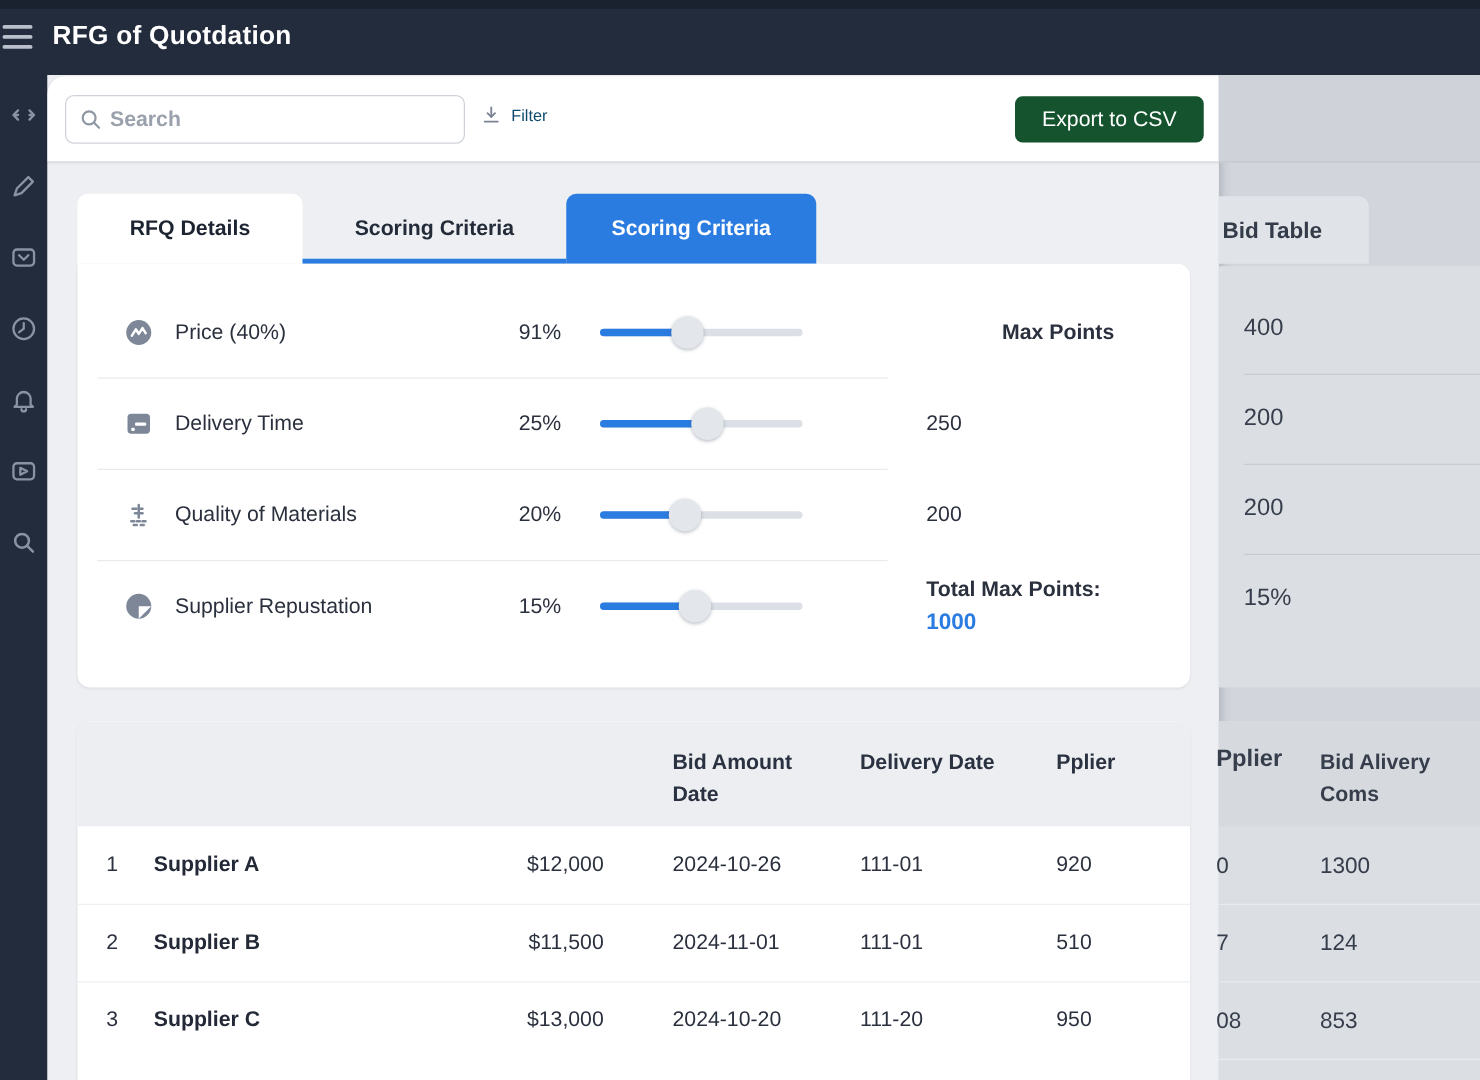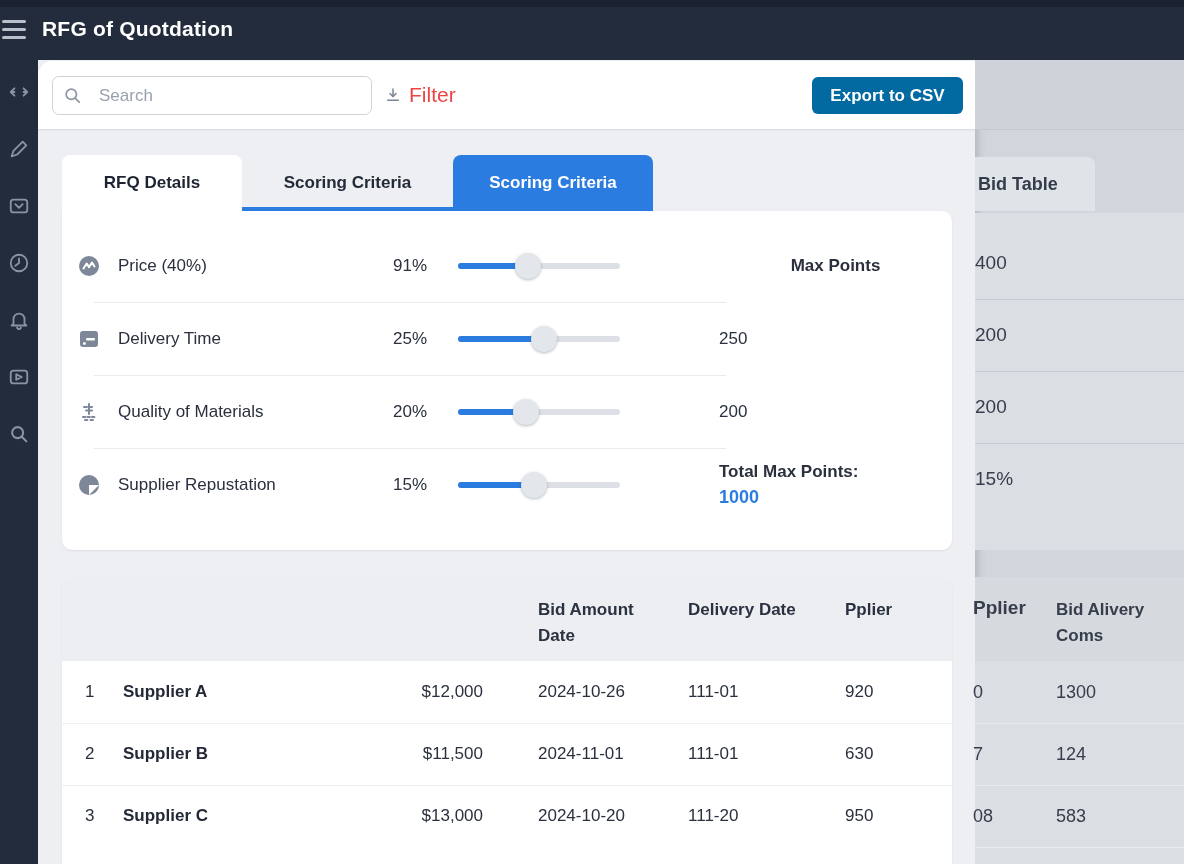--- a/index.html
+++ b/index.html
@@ -21,45 +21,45 @@
   .side-ic svg { width:22px; height:22px; }
 
   
   .main { position:absolute; left:38px; top:60px; width:937px; height:804px; background:#edeff2; }
 
   .toolbar { position:absolute; left:0; top:1px; width:937px; height:68px; background:#ffffff;
     border-top-left-radius:14px; box-shadow:0 1px 2px rgba(40,50,70,.12); }
   .searchbox { position:absolute; left:14px; top:15px; width:320px; height:39px; background:#fff;
     border:1px solid #cfd3d9; border-radius:7px; display:flex; align-items:center; padding:0 10px; }
   .searchbox svg { width:19px; height:19px; color:#8f97a3; flex:0 0 auto; }
-  .searchbox input { border:none; outline:none; font-size:17px; color:#7f1d1d; margin-left:17px; width:250px;
-    font-family:"Liberation Sans", sans-serif; background:transparent; }
+  .searchbox input { border:none; outline:none; font-size:17px; color:#7f1d1d; margin-left:6px; width:250px;
+    font-family:"Liberation Sans", sans-serif; background:transparent;font-weight:bold; }
   .searchbox input::placeholder { color:#9aa1ad; }
   .filter { position:absolute; left:346px; top:22px; display:flex; align-items:center; gap:7px; cursor:pointer; }
   .filter svg { width:18px; height:18px; color:#7b8494; }
-  .filter-label { color:#ef4444; font-size:21px; }
-  .export-btn { position:absolute; left:774px; top:16px; width:151px; height:37px; background:#0369a1;
-    border:none; border-radius:6px; color:#fff; font-size:17px; font-weight:bold; cursor:pointer;
+  .filter-label { color:#0c4a6e; font-size:13px; }
+  .export-btn { position:absolute; left:774px; top:16px; width:151px; height:37px; background:#14532d;
+    border:none; border-radius:6px; color:#fff; font-size:17px; font-weight:normal; cursor:pointer;
     font-family:"Liberation Sans", sans-serif; }
 
   
   .tabs { position:absolute; left:24px; top:95px; height:56px; display:flex; }
   .tab { height:56px; display:flex; align-items:center; justify-content:center;
     font-size:17px; font-weight:bold; cursor:pointer; }
   .tab-white { width:180px; background:#ffffff; color:#1d2431; border-top-left-radius:8px; border-top-right-radius:8px; }
   .tab-under { width:211px; color:#232b39; position:relative; }
   .tab-under::after { content:""; position:absolute; left:0; bottom:0; width:100%; height:4px; background:#2b7ce0; }
   .tab-blue { width:200px; background:#2b7ce0; color:#ffffff; border-top-left-radius:8px; border-top-right-radius:8px; }
 
   
   .scoring { position:absolute; left:24px; top:151px; width:890px; height:339px; background:#ffffff;
     border-top-right-radius:10px; border-bottom-left-radius:10px; border-bottom-right-radius:10px;
     padding-top:18px; box-shadow:0 1px 2px rgba(40,50,70,.08); }
   .s-row { height:73px; display:grid; grid-template-columns:26px 260px 63px 193px auto;
-    align-items:center; position:relative;margin-left:16px; }
+    align-items:center; padding-left:38px; position:relative; }
   .s-row + .s-row::before { content:""; position:absolute; left:16px; top:0; width:632px; height:1px; background:#e8eaee; }
   .s-icon { width:22px; height:22px; color:#7d8798; }
   .s-icon svg { width:22px; height:22px; display:block; }
   .s-label { font-size:17px; color:#2a303d; padding-left:14px; }
   .s-weight { font-size:17px; color:#2a303d; text-align:right; }
   .slider { position:relative; width:162px; height:26px; margin-left:31px; cursor:pointer; }
   .slider .track { position:absolute; left:0; top:10px; width:162px; height:6px; background:#dce0e6; border-radius:3px; }
   .slider .fill  { position:absolute; left:0; top:10px; height:6px; background:#2b7ce0; border-radius:3px; }
   .slider .knob  { position:absolute; top:0; width:26px; height:26px; border-radius:50%;
     background:#e3e7eb; box-shadow:0 1px 3px rgba(50,60,80,.35); }
@@ -83,21 +83,21 @@
   .b-score { font-size:17px; color:#2a303d; padding-left:42px; }
 
   
   .rightbg { position:absolute; left:975px; top:60px; width:209px; height:804px; background:#d2d5db;
     box-shadow:inset 6px 0 8px -4px rgba(60,70,90,.25); color:#363d4b; }
   .rb-strip { position:absolute; left:0; top:0; width:209px; height:70px; background:#cfd2d8;
     border-bottom:1px solid #c3c7ce; }
   .rb-tab { position:absolute; left:0; top:97px; width:120px; height:54px; background:#e0e3e8;
     display:flex; align-items:center; font-size:18px; font-weight:bold; color:#343b49; padding-left:3px;
     border-top-right-radius:8px; cursor:pointer; }
-  .rb-points { position:absolute; left:0; top:153px; width:209px; height:337px; background:#dbdee3; }
+  .rb-points { position:absolute; left:0; top:153px; width:209px; height:337px; background:#dbdee3;padding-left:20px; }
   .rb-prow { height:72px; display:flex; align-items:center; padding-left:0px; font-size:19px; color:#363d4b; position:relative; }
   .rb-prow + .rb-prow::before { content:""; position:absolute; left:0; top:0; width:100%; height:1px; background:#c7cbd2; }
   .rb-points .inner { padding-top:14px; }
   .rb-table { position:absolute; left:0; top:517px; width:209px; height:287px; background:#dbdee3; }
   .rb-thead { height:84px; background:#d6d9de; display:flex; padding-top:20px; }
   .rb-thead .h1 { width:83px; font-size:19px; font-weight:bold; margin-left:-2px; }
   .rb-thead .h2 { width:110px; font-size:17px; font-weight:bold; line-height:26px; }
   .rb-trow { height:62px; display:flex; align-items:center; font-size:18px; position:relative; }
   .rb-trow + .rb-trow::before, .rb-tfoot::before { content:""; position:absolute; left:0; top:0; width:100%; height:1px; background:#e9ebee; }
   .rb-trow .c1 { width:83px; margin-left:-2px; }
@@ -288,21 +288,21 @@
       <span class="b-score">920</span>
     </div>
 
     <div class="b-grid b-row">
       <span class="b-num">2</span>
       <span class="b-name">Supplier B</span>
       <span class="b-amount">$11,500</span>
       <span></span>
       <span class="b-date">2024-11-01</span>
       <span class="b-del">111-01</span>
-      <span class="b-score">630</span>
+      <span class="b-score">510</span>
     </div>
 
     <div class="b-grid b-row">
       <span class="b-num">3</span>
       <span class="b-name">Supplier C</span>
       <span class="b-amount">$13,000</span>
       <span></span>
       <span class="b-date">2024-10-20</span>
       <span class="b-del">111-20</span>
       <span class="b-score">950</span>
@@ -332,17 +332,17 @@
     <div class="rb-trow">
       <span class="c1">0</span>
       <span class="c2">1300</span>
     </div>
     <div class="rb-trow">
       <span class="c1">7</span>
       <span class="c2">124</span>
     </div>
     <div class="rb-trow">
       <span class="c1">08</span>
-      <span class="c2">583</span>
+      <span class="c2">853</span>
     </div>
     <div class="rb-tfoot"></div>
   </div>
 </div>
 
 </body></html>

